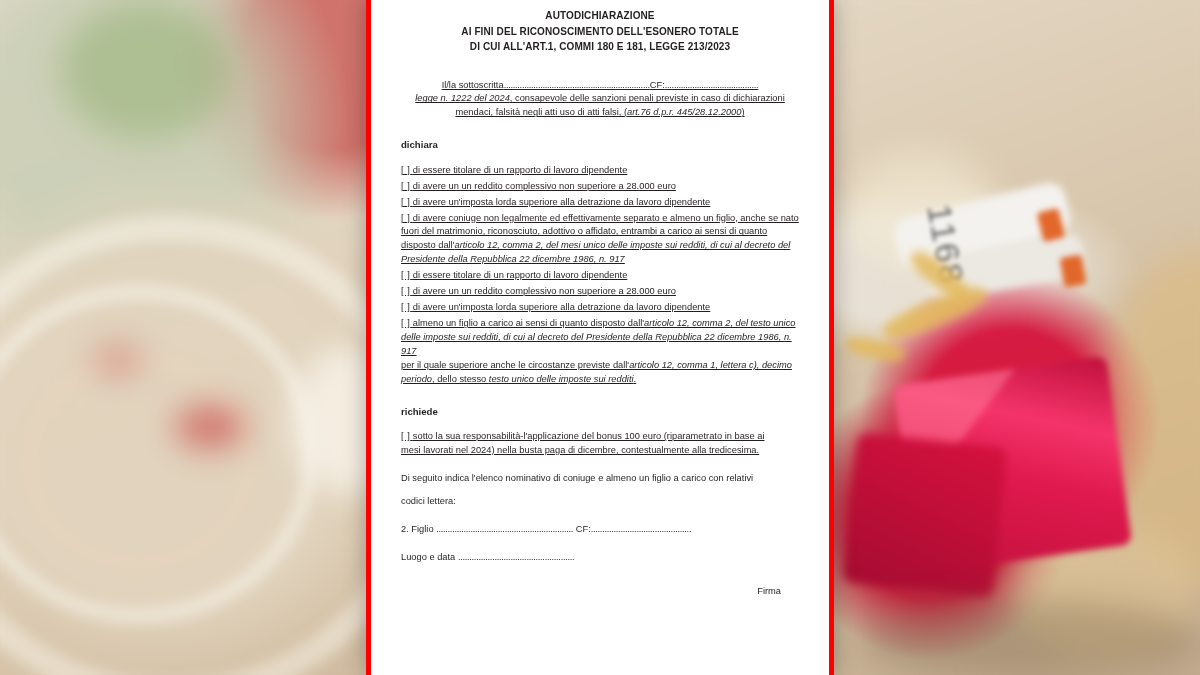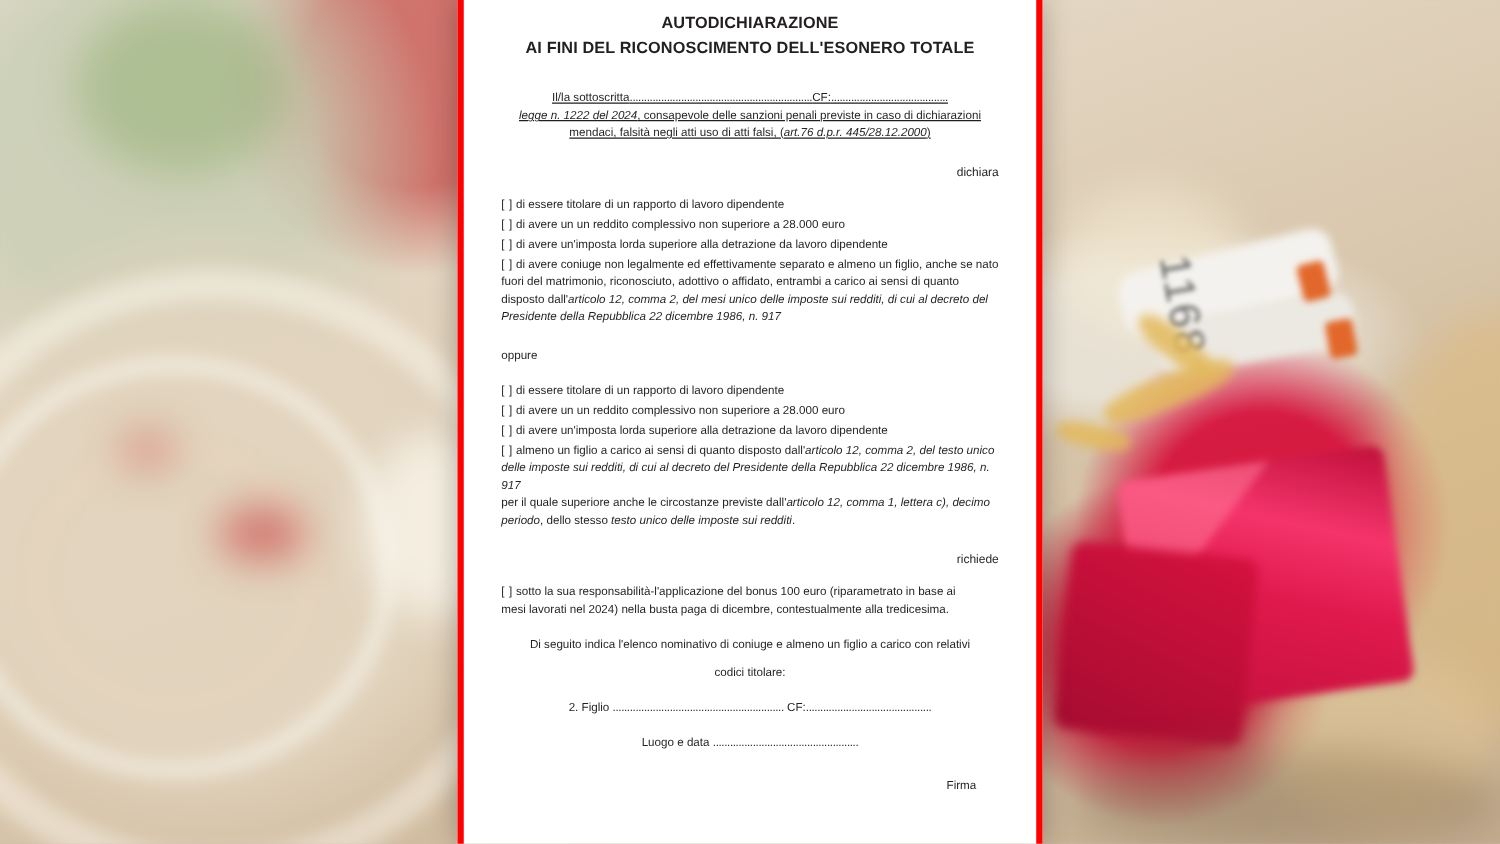--- a/index.html
+++ b/index.html
@@ -140,55 +140,56 @@
     width: 100%;
     height: 100%;
     padding: 8px 30px 0 30px;
     color: #231f20;
     font-size: 9.3px;
     line-height: 1.5;
   }
   .doc-title {
     text-align: center;
     font-weight: bold;
-    font-size: 13px;
+    font-size: 10px;
     line-height: 1.55;
     letter-spacing: 0.1px;
   }
   .doc-title div { white-space: nowrap; }
   .para {
     margin-top: 24px;
     text-align: center;
     text-decoration: underline;
   }
   .para p { margin: 0; }
   .dots { letter-spacing: -0.3px; }
   .it { font-style: italic; }
   .section-head {
-    text-align: right;
-    font-weight: normal;
+    text-align: left;
+    font-weight: bold;
     margin-top: 18px;
     margin-bottom: 11px;
     font-size: 9.6px;
   }
   .oppure {
     margin-top: 17px;
     margin-bottom: 14px;
   }
   ul.checklist {
     list-style: none;
     margin: 0;
     padding: 0;
   }
   ul.checklist li {
     margin: 0 0 2px 0;
     text-indent: 0;
+    text-decoration: underline;
   }
   .box { letter-spacing: 0.5px; }
-  .block-gap { margin-top: 14px; text-align: center; }
+  .block-gap { margin-top: 14px; }
   .signature-row {
     margin-top: 20px;
     position: relative;
     height: 34px;
   }
   .firma {
     position: absolute;
     right: 18px;
     top: 0;
   }
@@ -222,20 +223,21 @@
   <div class="bow b3"></div>
   <div class="blob shadow"></div>
   <div class="bg-blur-overlay"></div>
 
   <div class="doc-wrap">
     <div class="doc">
 
       <div class="doc-title">
         <div>AUTODICHIARAZIONE</div>
         <div>AI FINI DEL RICONOSCIMENTO DELL'ESONERO TOTALE</div>
+        <div>DI CUI ALL'ART.1, COMMI 180 E 181, LEGGE 213/2023</div>
       </div>
 
       <div class="para">
         <p><span>Il/la sottoscritta</span><span class="dots">................................................................</span><span>CF:</span><span class="dots">.........................................</span></p>
         <p><span class="it">legge n. 1222 del 2024</span><span>, consapevole delle sanzioni penali previste in caso di dichiarazioni</span></p>
         <p><span>mendaci, falsità negli atti uso di atti falsi, (</span><span class="it">art.76 d.p.r. 445/28.12.2000</span><span>)</span></p>
       </div>
 
       <div class="section-head">dichiara</div>
 
@@ -245,21 +247,20 @@
         <li><span class="box">[ ]</span> <span>di avere un'imposta lorda superiore alla detrazione da lavoro dipendente</span></li>
         <li>
           <span class="box">[ ]</span>
           <span>di avere coniuge non legalmente ed effettivamente separato e almeno un figlio, anche se nato</span><br>
           <span>fuori del matrimonio, riconosciuto, adottivo o affidato, entrambi a carico ai sensi di quanto</span><br>
           <span>disposto dall'</span><span class="it">articolo 12, comma 2, del mesi unico delle imposte sui redditi, di cui al decreto del</span><br>
           <span class="it">Presidente della Repubblica 22 dicembre 1986, n. 917</span>
         </li>
       </ul>
 
-      <div class="oppure">oppure</div>
 
       <ul class="checklist">
         <li><span class="box">[ ]</span> <span>di essere titolare di un rapporto di lavoro dipendente</span></li>
         <li><span class="box">[ ]</span> <span> di avere un un reddito complessivo non superiore a 28.000 euro</span></li>
         <li><span class="box">[ ]</span> <span>di avere un'imposta lorda superiore alla detrazione da lavoro dipendente</span></li>
         <li>
           <span class="box">[ ]</span>
           <span>almeno un figlio a carico ai sensi di quanto disposto dall'</span><span class="it">articolo 12, comma 2, del testo unico</span><br>
           <span class="it">delle imposte sui redditi, di cui al decreto del Presidente della Repubblica 22 dicembre 1986, n. 917</span><br>
           <span>per il quale superiore anche le circostanze previste dall'</span><span class="it">articolo 12, comma 1, lettera c), decimo</span><br>
@@ -272,21 +273,21 @@
       <ul class="checklist">
         <li>
           <span class="box">[ ]</span>
           <span>sotto la sua responsabilità-l'applicazione del bonus 100 euro (riparametrato in base ai</span><br>
           <span>mesi lavorati nel 2024) nella busta paga di dicembre, contestualmente alla tredicesima.</span>
         </li>
       </ul>
 
       <div class="block-gap">
         <p>Di seguito indica l'elenco nominativo di coniuge e almeno un figlio a carico con relativi</p>
-        <p>codici titolare:</p>
+        <p>codici lettera:</p>
       </div>
 
       <div class="block-gap fields-list">
         <p><span>2. Figlio</span> <span class="dots">............................................................</span> <span>CF:</span><span class="dots">............................................</span></p>
       </div>
 
       <div class="block-gap">
         <span>Luogo e data</span>
         <span class="dots">...................................................</span>
       </div>

